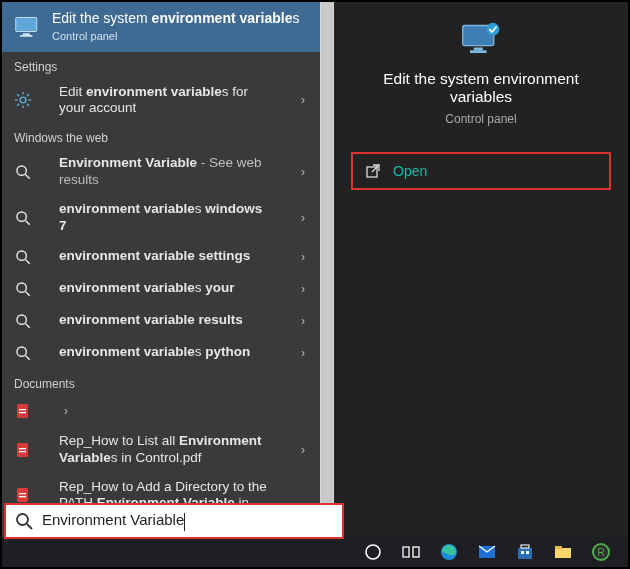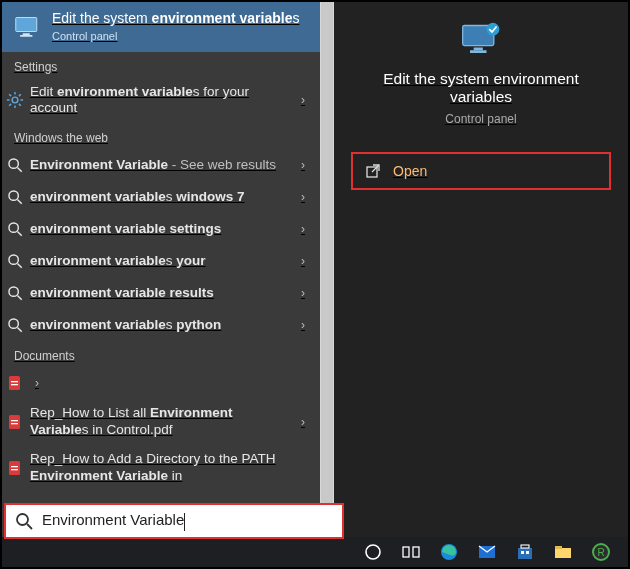--- a/index.html
+++ b/index.html
@@ -1,20 +1,20 @@
 <!DOCTYPE html>
 <html><head>
 <meta charset="utf-8">
 <style>
   * { box-sizing: border-box; margin: 0; padding: 0; font-family: "Segoe UI", sans-serif; }
   html, body { width: 630px; height: 569px; overflow: hidden; background: #000; }
   .frame { width: 630px; height: 569px; border: 2px solid #000; display: flex; flex-direction: column; position: relative; }
 
   
-  .content { flex: 1; display: flex; min-height: 0; text-decoration: underline; }
+  .content { flex: 1; display: flex; min-height: 0; }
   .left-pane { width: 318px; background: #3a3a3a; display: flex; flex-direction: column; position: relative; }
   .right-pane { flex: 1; background: #222; display: flex; flex-direction: column; align-items: center; }
   .divider { width: 14px; background: #d8d8d8; position: relative; }
   .divider-track { position: absolute; right: 1px; top: 0; bottom: 0; width: 12px; background: #c9c9c9; }
   .divider-down { position: absolute; bottom: 2px; left: 2px; right: 2px; height: 12px; font-size: 9px; color: #555; text-align: center; line-height: 12px; }
 
   
   .best-match {
     display: flex; align-items: center; gap: 10px;
     padding: 8px 12px 10px 12px;
@@ -22,41 +22,41 @@
     color: #fff;
   }
   .best-match .icon-box { width: 28px; height: 28px; display:flex; align-items:center; justify-content:center; }
   .bm-title { font-size: 14px; line-height: 1.25; }
   .bm-title b { font-weight: 600; }
   .bm-sub { font-size: 11px; color: #cfe0ef; margin-top: 2px; }
 
   .section-label { color: #d0d0d0; font-size: 12px; padding: 8px 12px 4px 12px; font-weight: 500; }
 
   .row {
-    display: flex; align-items: center; gap: 6px;
-    padding: 6px 10px 6px 4px; color: #e6e6e6; font-size: 13.5px;
+    display: flex; align-items: center; gap: 27px;
+    padding: 6px 10px 6px 12px; color: #e6e6e6; font-size: 13.5px;
     position: relative; min-height: 32px;
   }
   .row .label { flex: 1; line-height: 1.25; }
   .row .label .dim { color: #bfbfbf; }
   .row .label b { font-weight: 600; }
   .row .chev { color: #bbb; font-size: 12px; width: 14px; text-align: center; }
   .row .ic { width: 18px; height: 18px; display:flex; align-items:center; justify-content:center; flex-shrink:0; }
   .row.doc .ic svg { width: 16px; height: 16px; }
 
   .scroll-area { flex: 1; overflow: hidden; }
 
   
   .hero-icon { margin-top: 18px; width: 44px; height: 36px; display:flex; align-items:center; justify-content:center; }
   .hero-title { color: #fff; font-size: 15.5px; margin-top: 14px; text-align: center; padding: 0 18px; }
   .hero-sub { color: #aaa; font-size: 12px; margin-top: 6px; }
   .action-row {
     margin-top: 26px; width: calc(100% - 34px); height: 38px;
     border: 2.5px solid #e03030; display:flex; align-items:center;
-    color: #fdba74; padding: 0 12px; gap: 12px; font-size: 14px;
+    color: #14b8a6; padding: 0 12px; gap: 12px; font-size: 14px;
   }
   .action-row .ic { width:16px; height:16px; display:flex; align-items:center; justify-content:center; }
 
   
   .search-wrap {
     position: absolute; left: 2px; bottom: 28px; width: 340px; height: 36px; z-index: 5;
     border: 2.5px solid #e03030; background: #fff; display:flex; align-items:center;
     padding: 0 6px 0 8px;
   }
   .search-wrap .sicon { width: 20px; height:20px; display:flex; align-items:center; justify-content:center; color:#333; margin-right:8px; }

